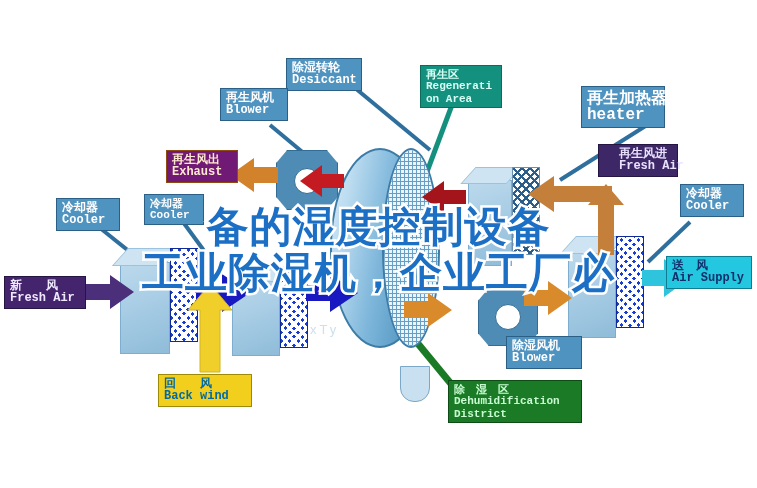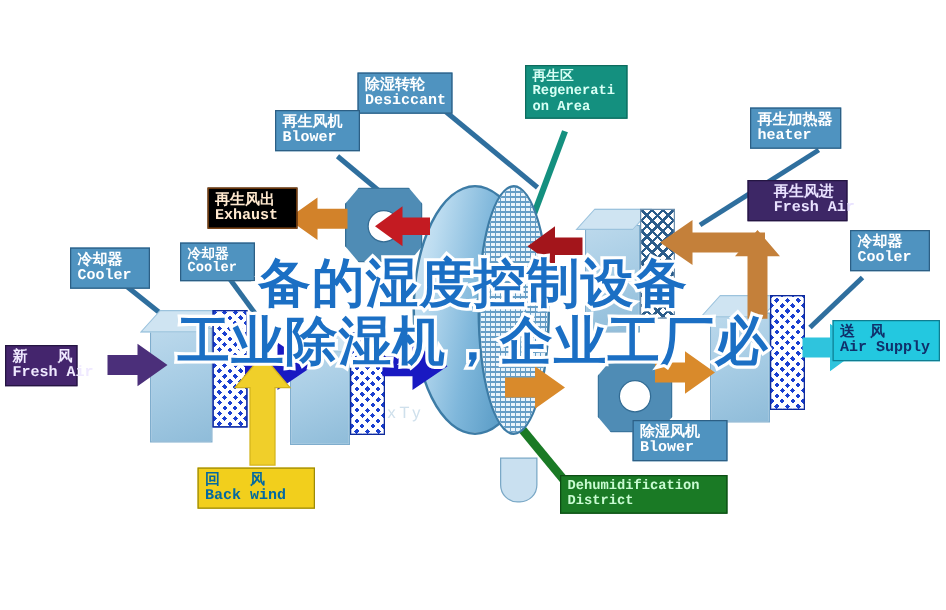--- a/index.html
+++ b/index.html
@@ -8,21 +8,21 @@
 
   
   .lbl{position:absolute;box-sizing:border-box;line-height:1.12;
        padding:2px 5px;white-space:nowrap;}
   .lbl .cn{display:block;font-family:"Liberation Sans",sans-serif;font-weight:bold;}
   .lbl .en{display:block;font-family:"Liberation Mono",monospace;font-weight:bold;}
 
   
   .sky   {background:#4f93c0;color:#ffffff;border:1px solid #2c5f85;}
   .teal  {background:#14907f;color:#d8fff5;border:1px solid #0d6b5e;}
-  .orange{background:#000000;color:#ffe9cf;border:1px solid #8d4a12;}
+  .orange{background:#701a75;color:#ffe9cf;border:1px solid #8d4a12;}
   .purple{background:#3d2766;color:#e9e2ff;border:1px solid #241542;}
   .purple2{background:#44256d;color:#efe9ff;border:1px solid #241542;}
   .cyan  {background:#23c8e0;color:#10306b;border:1px solid #0f7d91;}
   .green {background:#1a7a25;color:#c9fbd2;border:1px solid #0d4d15;}
   .yellow{background:#f2cf1c;color:#0369a1;border:1px solid #9c8a08;}
 
   
   .box{position:absolute;box-sizing:border-box;}
 
   
@@ -159,27 +159,27 @@
   <div class="lbl sky" style="left:286px;top:58px;width:76px;font-size:12px;">
     <span class="cn">除湿转轮</span>
     <span class="en">Desiccant</span>
   </div>
 
   <div class="lbl sky" style="left:220px;top:88px;width:68px;font-size:12px;">
     <span class="cn">再生风机</span>
     <span class="en">Blower</span>
   </div>
 
-  <div class="lbl teal" style="left:420px;top:52px;width:82px;font-size:11px;">
+  <div class="lbl teal" style="left:420px;top:65px;width:82px;font-size:11px;">
     <span class="cn">再生区</span>
     <span class="en">Regenerati</span>
     <span class="en">on Area</span>
   </div>
 
-  <div class="lbl sky" style="left:600px;top:86px;width:73px;font-size:12px;">
+  <div class="lbl sky" style="left:581px;top:86px;width:84px;font-size:16px;">
     <span class="cn">再生加热器</span>
     <span class="en">heater</span>
   </div>
 
   <div class="lbl orange" style="left:166px;top:150px;width:72px;font-size:12px;">
     <span class="cn">再生风出</span>
     <span class="en">Exhaust</span>
   </div>
 
   <div class="lbl purple" style="left:598px;top:144px;width:80px;font-size:12px;padding-left:20px;">
@@ -195,36 +195,37 @@
   <div class="lbl sky" style="left:56px;top:198px;width:64px;font-size:12px;">
     <span class="cn">冷却器</span>
     <span class="en">Cooler</span>
   </div>
 
   <div class="lbl sky" style="left:144px;top:194px;width:60px;font-size:11px;">
     <span class="cn">冷却器</span>
     <span class="en">Cooler</span>
   </div>
 
-  <div class="lbl purple2" style="left:4px;top:276px;width:58px;font-size:12px;">
+  <div class="lbl purple2" style="left:4px;top:276px;width:82px;font-size:12px;">
     <span class="cn">新　　风</span>
     <span class="en">Fresh Air</span>
   </div>
 
   <div class="lbl yellow" style="left:158px;top:374px;width:94px;font-size:12px;">
     <span class="cn">回　　风</span>
     <span class="en">Back wind</span>
   </div>
 
   <div class="lbl sky" style="left:506px;top:336px;width:76px;font-size:12px;">
     <span class="cn">除湿风机</span>
     <span class="en">Blower</span>
   </div>
 
   <div class="lbl green" style="left:448px;top:380px;width:134px;font-size:11px;">
+    <span class="cn">除　湿　区</span>
     <span class="en">Dehumidification</span>
     <span class="en">District</span>
   </div>
 
   <div class="lbl cyan" style="left:666px;top:256px;width:86px;font-size:12px;">
     <span class="cn">送　风</span>
     <span class="en">Air Supply</span>
   </div>
 
   <div id="wm">xTy</div>

